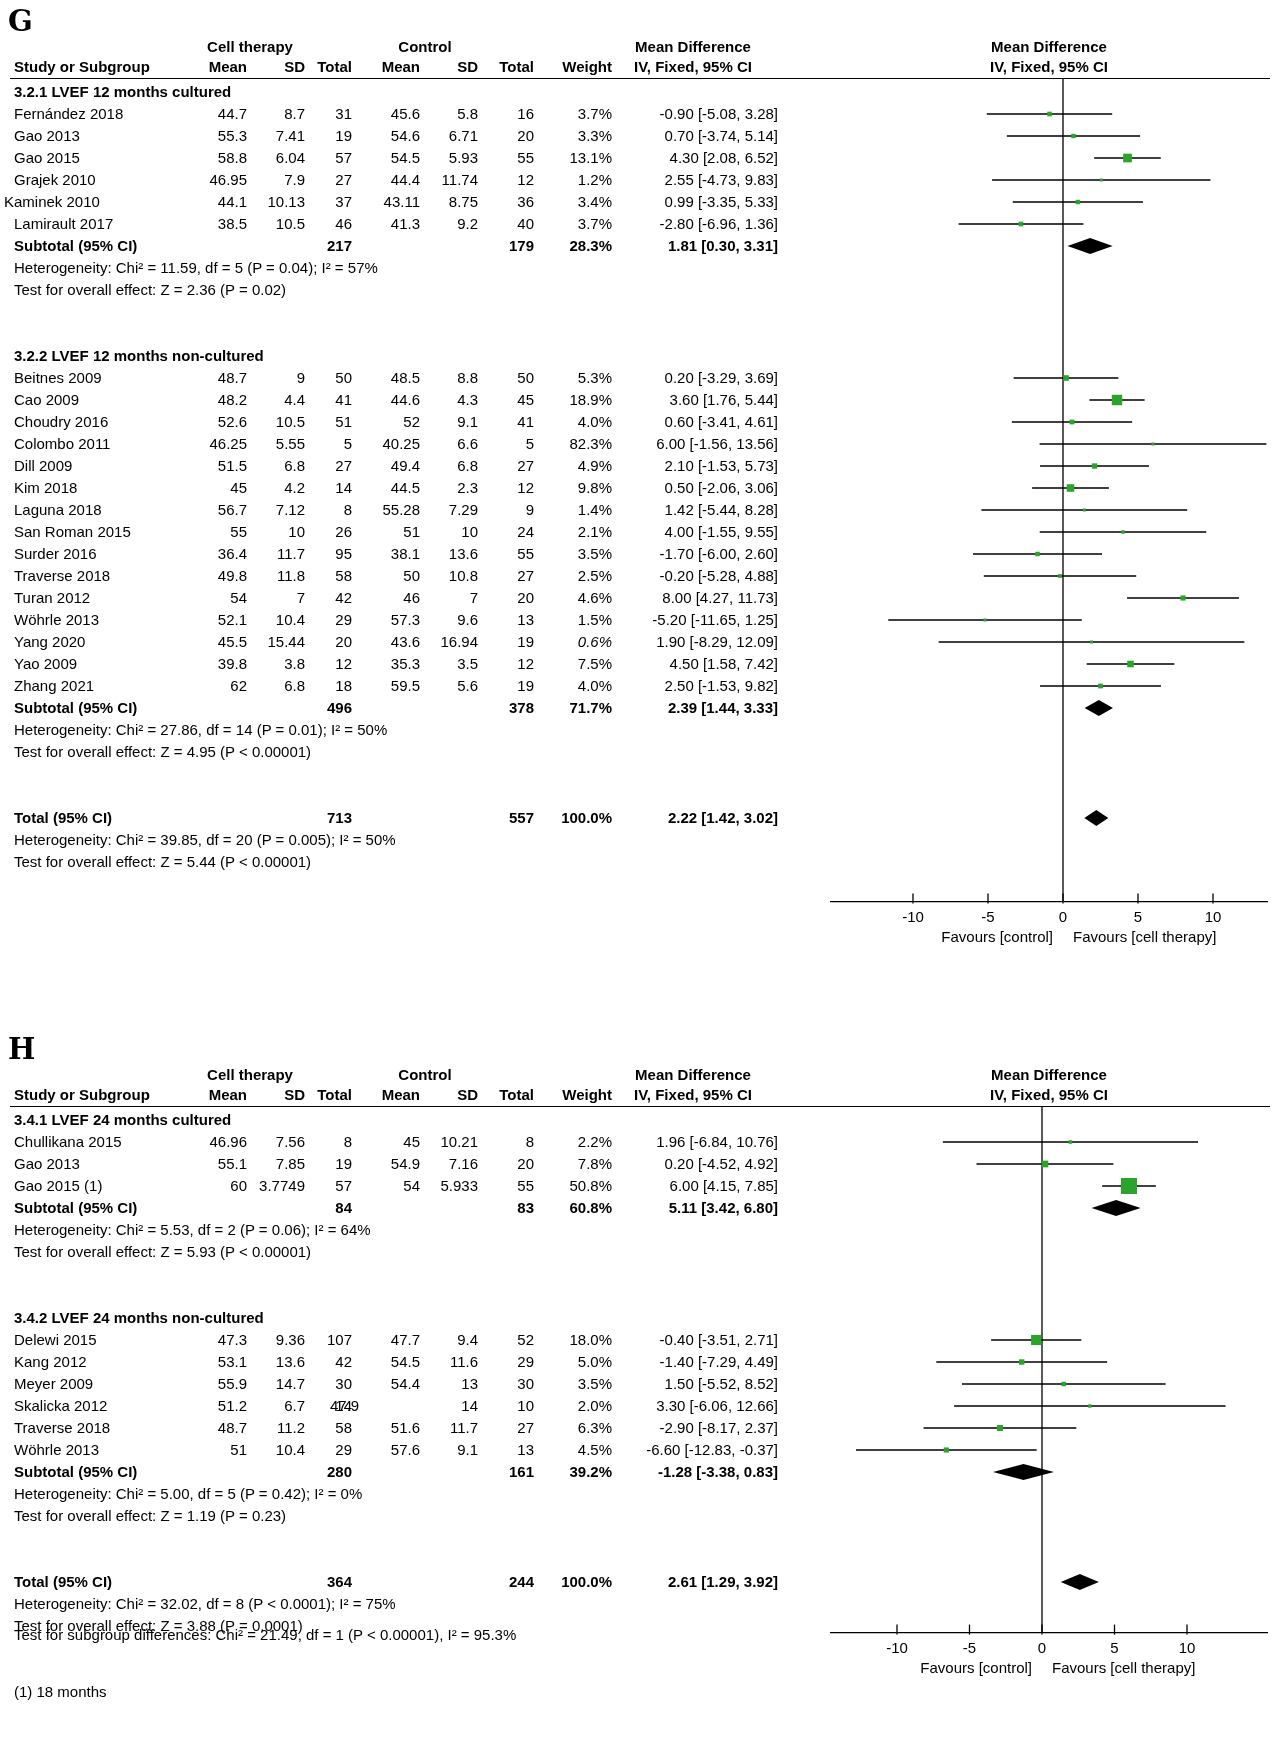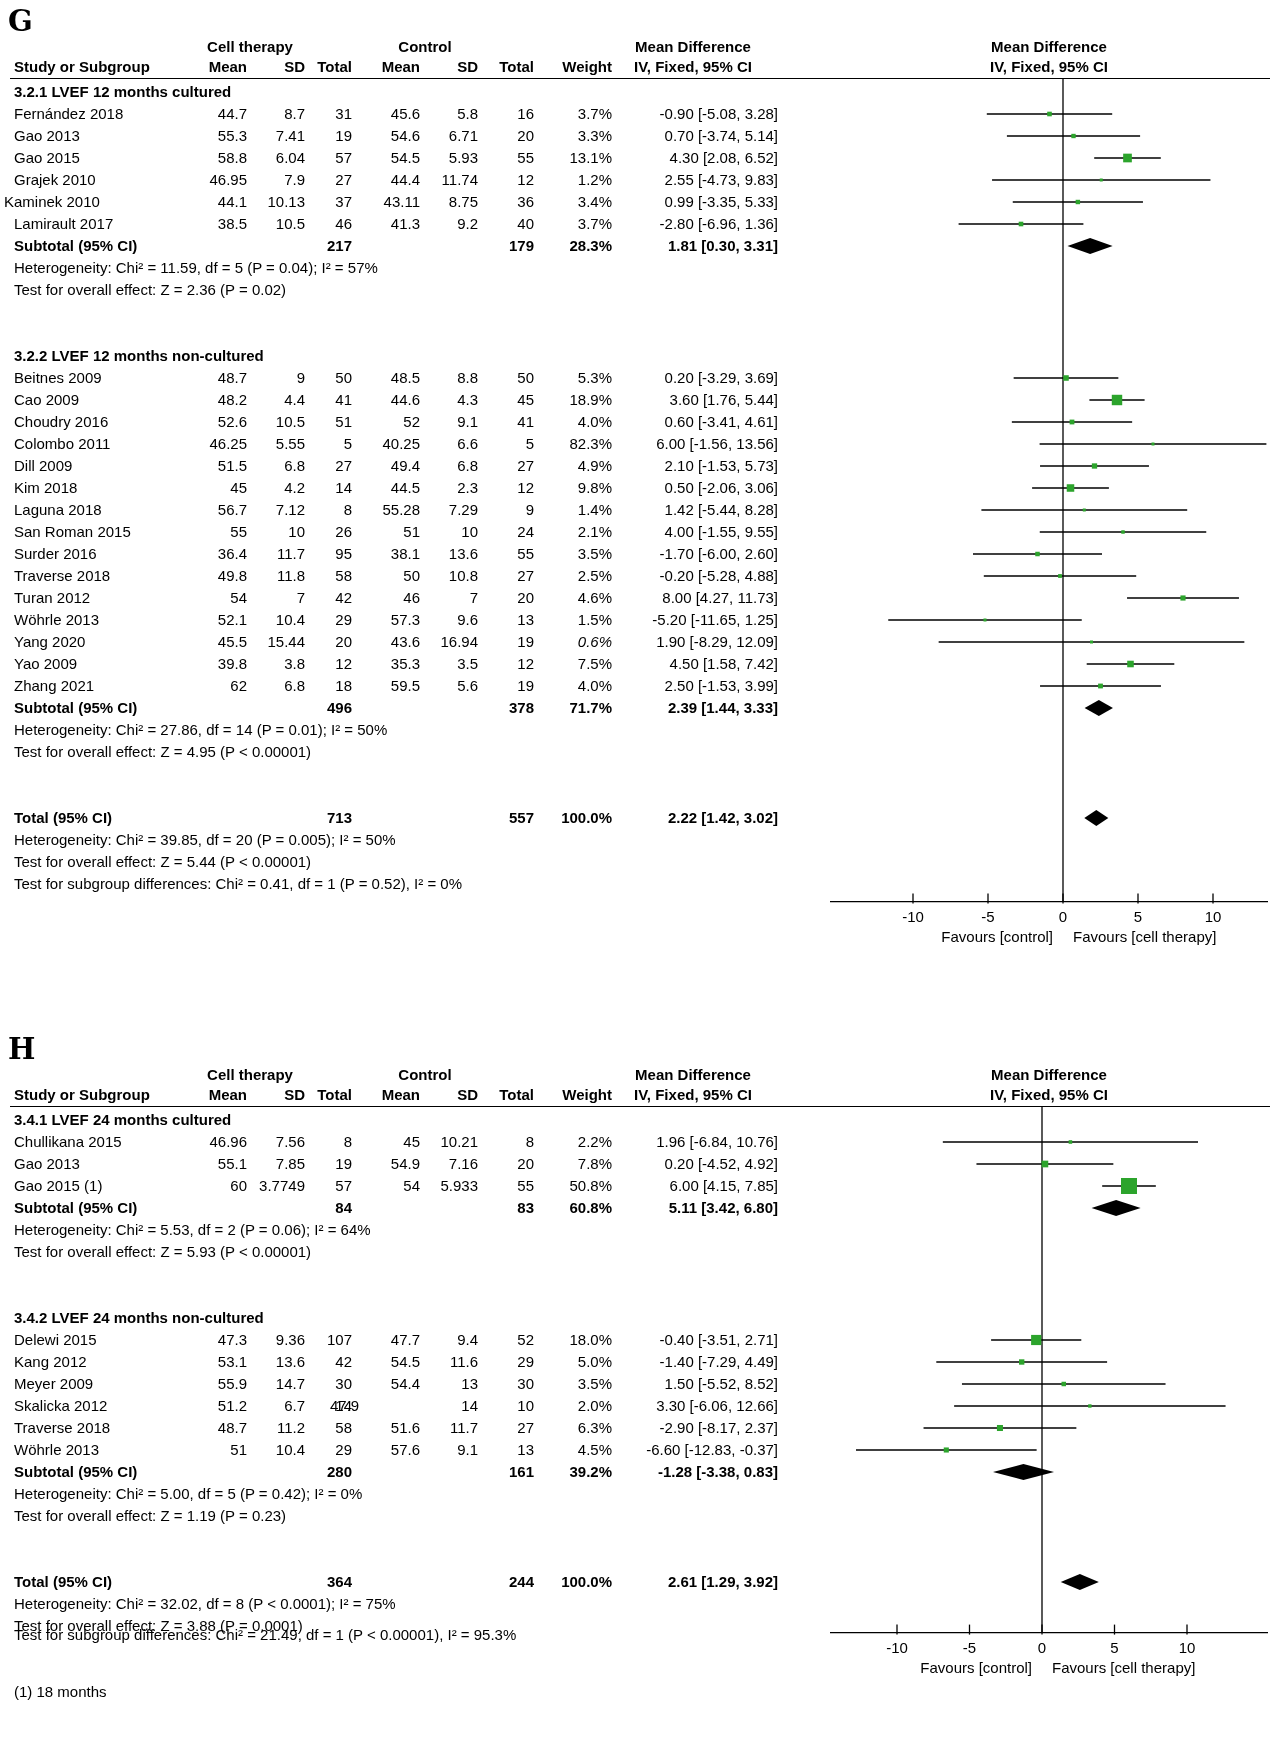--- a/index.html
+++ b/index.html
@@ -343,21 +343,21 @@
       </div>
       <div class="line" style="top: 669px;">
         <span style="position: absolute; left: 14px;">Zhang 2021</span>
         <span style="left: 107px; width: 140px; text-align: right; position: absolute;">62</span>
         <span style="left: 215px; width: 90px; text-align: right; position: absolute;">6.8</span>
         <span style="left: 282px; width: 70px; text-align: right; position: absolute;">18</span>
         <span style="left: 330px; width: 90px; text-align: right; position: absolute;">59.5</span>
         <span style="left: 388px; width: 90px; text-align: right; position: absolute;">5.6</span>
         <span style="left: 464px; width: 70px; text-align: right; position: absolute;">19</span>
         <span style="left: 522px; width: 90px; text-align: right; position: absolute;">4.0%</span>
-        <span style="left: 598px; width: 180px; text-align: right; position: absolute;">2.50 [-1.53, 3.99]</span>
+        <span style="left: 598px; width: 180px; text-align: right; position: absolute;">2.50 [-1.53, 9.82]</span>
       </div>
       <div class="line" style="top: 691px;">
         <span class="b" style="position: absolute; left: 14px;">Subtotal (95% CI)</span>
         <span class="b" style="left: 282px; width: 70px; text-align: right; position: absolute;">496</span>
         <span class="b" style="left: 464px; width: 70px; text-align: right; position: absolute;">378</span>
         <span class="b" style="left: 522px; width: 90px; text-align: right; position: absolute;">71.7%</span>
         <span class="b" style="left: 588px; width: 190px; text-align: right; position: absolute;">2.39 [1.44, 3.33]</span>
       </div>
       <div class="line" style="top: 713px;">
         <span style="position: absolute; left: 14px;">Heterogeneity: Chi² = 27.86, df = 14 (P = 0.01); I² = 50%</span>
@@ -370,23 +370,20 @@
         <span class="b" style="left: 282px; width: 70px; text-align: right; position: absolute;">713</span>
         <span class="b" style="left: 464px; width: 70px; text-align: right; position: absolute;">557</span>
         <span class="b" style="left: 522px; width: 90px; text-align: right; position: absolute;">100.0%</span>
         <span class="b" style="left: 588px; width: 190px; text-align: right; position: absolute;">2.22 [1.42, 3.02]</span>
       </div>
       <div class="line" style="top: 823px;">
         <span style="position: absolute; left: 14px;">Heterogeneity: Chi² = 39.85, df = 20 (P = 0.005); I² = 50%</span>
       </div>
       <div class="line" style="top: 845px;">
         <span style="position: absolute; left: 14px;">Test for overall effect: Z = 5.44 (P &lt; 0.00001)</span>
-      </div>
-      <div class="line" style="top: 867px;">
-        <span style="position: absolute; left: 14px;">Test for subgroup differences: Chi² = 0.41, df = 1 (P = 0.52), I² = 0%</span>
       </div>
     </div>
     <div class="panel" style="top: 1034px; height: 700px;">
       <span class="letter" style="position: absolute;">H</span>
       <div class="hdr">
         <span style="left: 140px; top: 0px; width: 220px; text-align: center; position: absolute;">Cell therapy</span>
         <span style="left: 315px; top: 0px; width: 220px; text-align: center; position: absolute;">Control</span>
         <span style="left: 583px; top: 0px; width: 220px; text-align: center; position: absolute;">Mean Difference</span>
         <span style="left: 939px; top: 0px; width: 220px; text-align: center; position: absolute;">Mean Difference</span>
         <span style="left: 14px; top: 20px; position: absolute;">Study or Subgroup</span>

